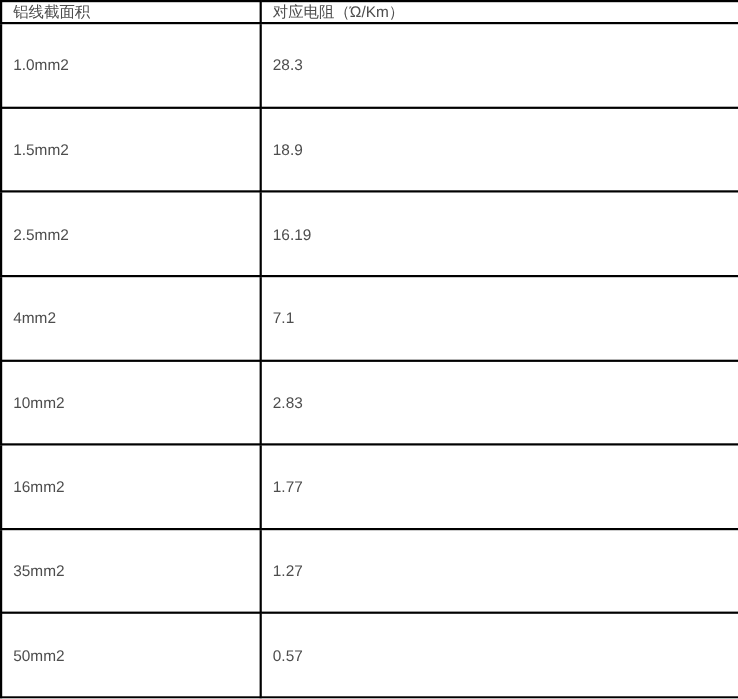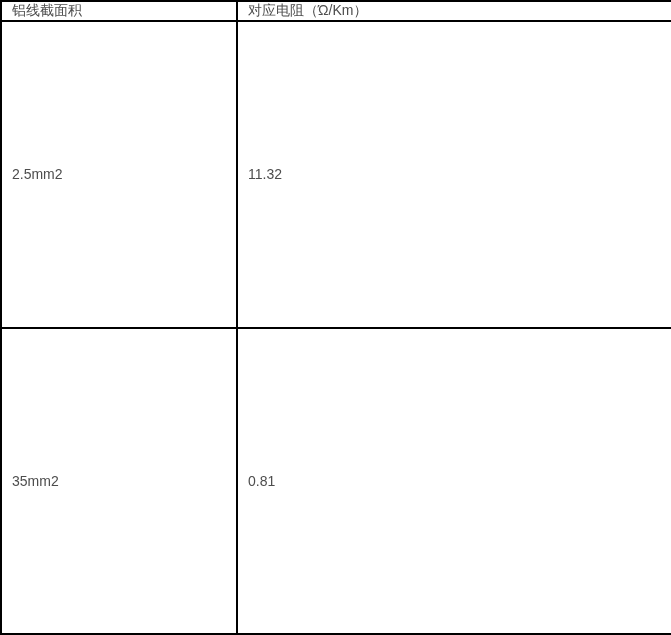--- a/index.html
+++ b/index.html
@@ -46,22 +46,46 @@
       <col class="col-resistance">
     </colgroup>
     <thead>
       <tr>
         <th>铝线截面积</th>
         <th>对应电阻（Ώ/Km）</th>
       </tr>
     </thead>
     <tbody>
       <tr>
+        <td>1.0mm2</td>
+        <td>28.3</td>
+      </tr>
+      <tr>
+        <td>1.5mm2</td>
+        <td>18.9</td>
+      </tr>
+      <tr>
         <td>2.5mm2</td>
-        <td>11.32</td>
+        <td>16.19</td>
+      </tr>
+      <tr>
+        <td>4mm2</td>
+        <td>7.1</td>
+      </tr>
+      <tr>
+        <td>10mm2</td>
+        <td>2.83</td>
+      </tr>
+      <tr>
+        <td>16mm2</td>
+        <td>1.77</td>
       </tr>
       <tr>
         <td>35mm2</td>
-        <td>0.81</td>
+        <td>1.27</td>
+      </tr>
+      <tr>
+        <td>50mm2</td>
+        <td>0.57</td>
       </tr>
     </tbody>
   </table>
 </div>
 
 </body></html>

